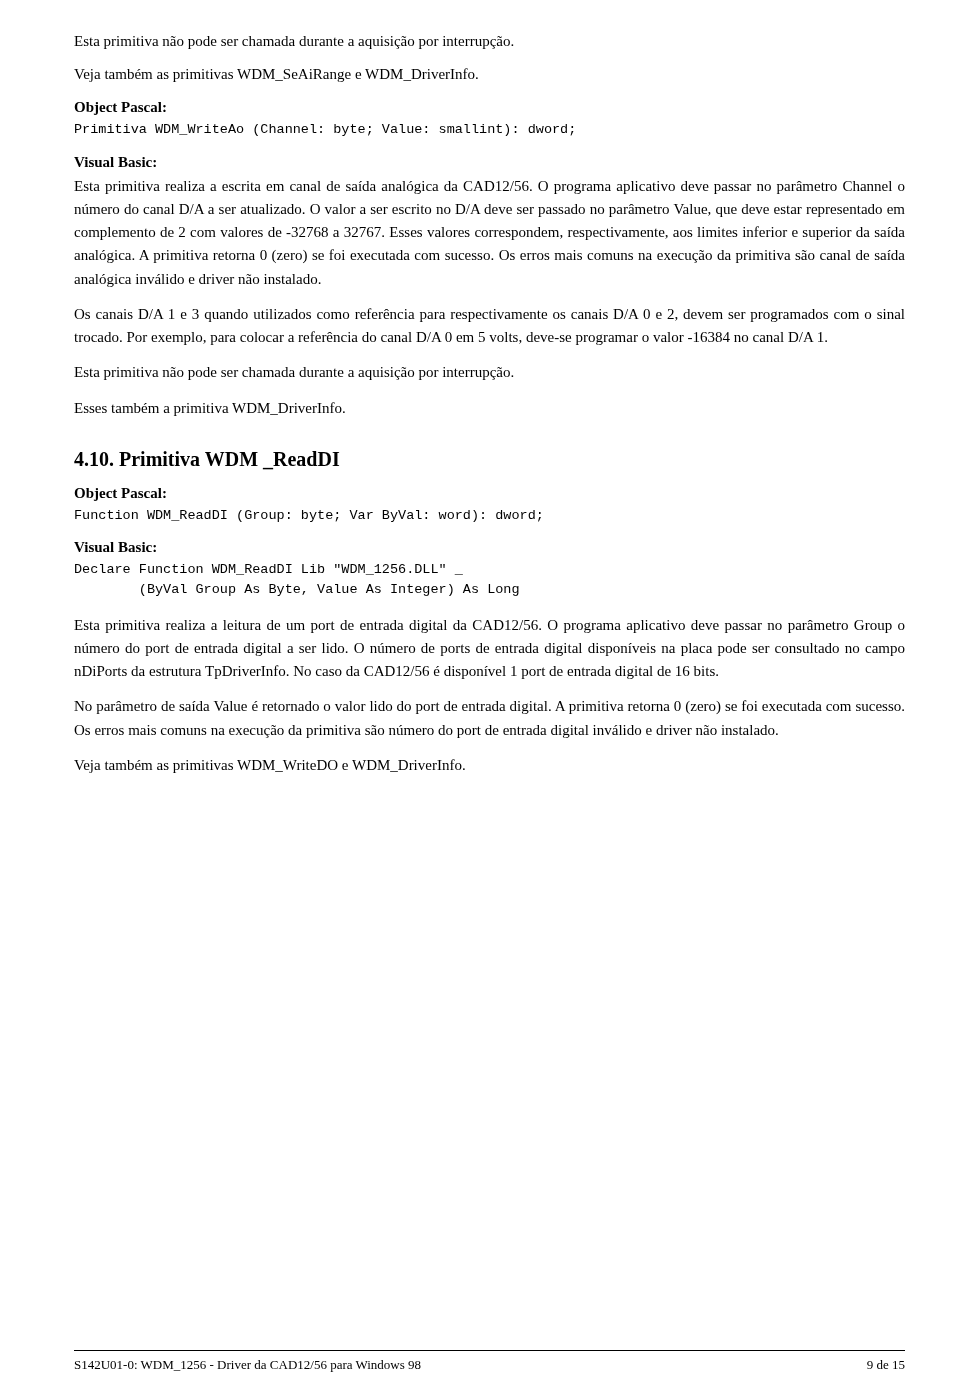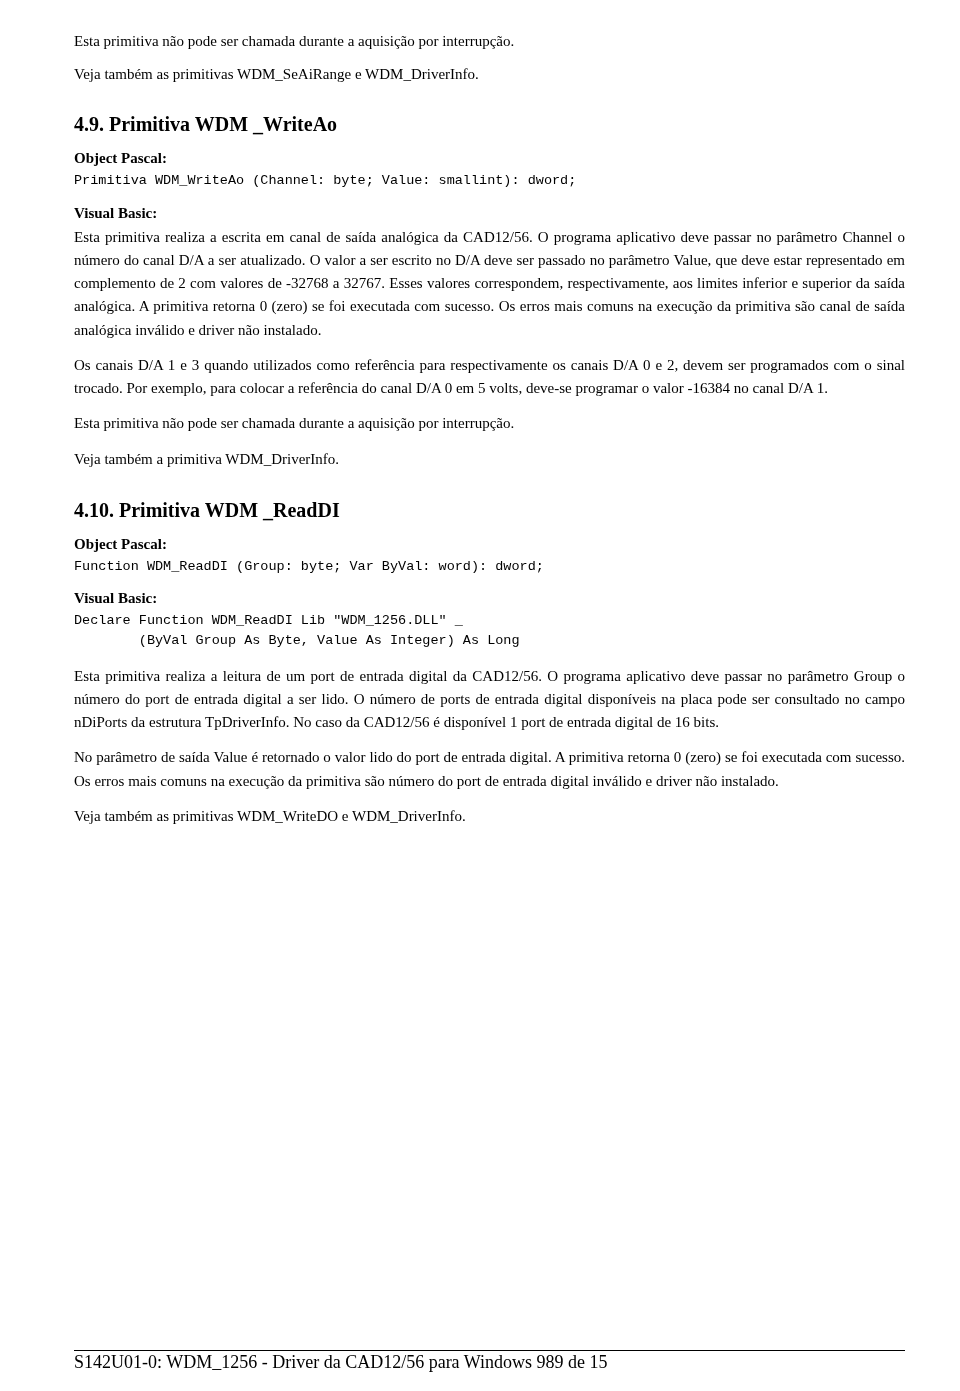--- a/index.html
+++ b/index.html
@@ -73,21 +73,22 @@
       left: 55px;
       right: 55px;
     }
 
     .footer {
       position: absolute;
       bottom: 18px;
       left: 55px;
       right: 55px;
       display: flex;
-      font-size: 18px;
+      justify-content: space-between;
+      font-size: 13px;
     }
 
     .footer-left {
       font-weight: normal;
     }
 
     .footer-right {
       font-weight: normal;
     }
   </style>
@@ -95,37 +96,36 @@
 <body>
 
 <div class="page-container">
 
   <p class="intro-text">Esta primitiva não pode ser chamada durante a aquisição por interrupção.</p>
 
   <p class="intro-text">
     <span>Veja também as primitivas </span><span class="italic">WDM_SeAiRange</span><span> e </span><span class="italic">WDM_DriverInfo</span><span>.</span>
   </p>
 
-  <h2 class="section-heading">4.9.  Primitiva WDM _WriteAo</h2>
 
   <p class="subsection-label"><span class="bold">Object Pascal</span>:</p>
   <pre class="code-block">Primitiva WDM_WriteAo (Channel: byte; Value: smallint): dword;</pre>
 
   <p class="subsection-label"><span class="bold">Visual Basic</span>:</p>
 
   <p class="body-text">
     <span>Esta primitiva realiza a escrita em canal de saída analógica da CAD12/56. O programa aplicativo deve passar no parâmetro </span><span class="italic">Channel</span><span> o número do canal D/A a ser atualizado. O valor a ser escrito no D/A deve ser passado no parâmetro </span><span class="italic">Value</span><span>, que deve estar representado em complemento de 2 com valores de -32768 a 32767. Esses valores correspondem, respectivamente, aos limites inferior e superior da saída analógica. A primitiva retorna 0 (zero) se foi executada com sucesso. Os erros mais comuns na execução da primitiva são canal de saída analógica inválido e driver não instalado.</span>
   </p>
 
   <p class="body-text">Os canais D/A 1 e 3 quando utilizados como referência para respectivamente os canais D/A 0 e 2, devem ser programados com o sinal trocado. Por exemplo, para colocar a referência do canal D/A 0 em 5 volts, deve-se programar o valor -16384 no canal D/A 1.</p>
 
   <p class="body-text">Esta primitiva não pode ser chamada durante a aquisição por interrupção.</p>
 
   <p class="body-text">
-    <span>Veja também a primitiva </span><span class="italic">WDM_DriverInfo</span><span>.</span>
+    <span>Esses também a primitiva </span><span class="italic">WDM_DriverInfo</span><span>.</span>
   </p>
 
   <h2 class="section-heading">4.10.  Primitiva WDM _ReadDI</h2>
 
   <p class="subsection-label"><span class="bold">Object Pascal</span>:</p>
   <pre class="code-block">Function WDM_ReadDI (Group: byte; Var ByVal: word): dword;</pre>
 
   <p class="subsection-label"><span class="bold">Visual Basic</span>:</p>
   <pre class="code-block">Declare Function WDM_ReadDI Lib "WDM_1256.DLL" _
         (ByVal Group As Byte, Value As Integer) As Long</pre>

